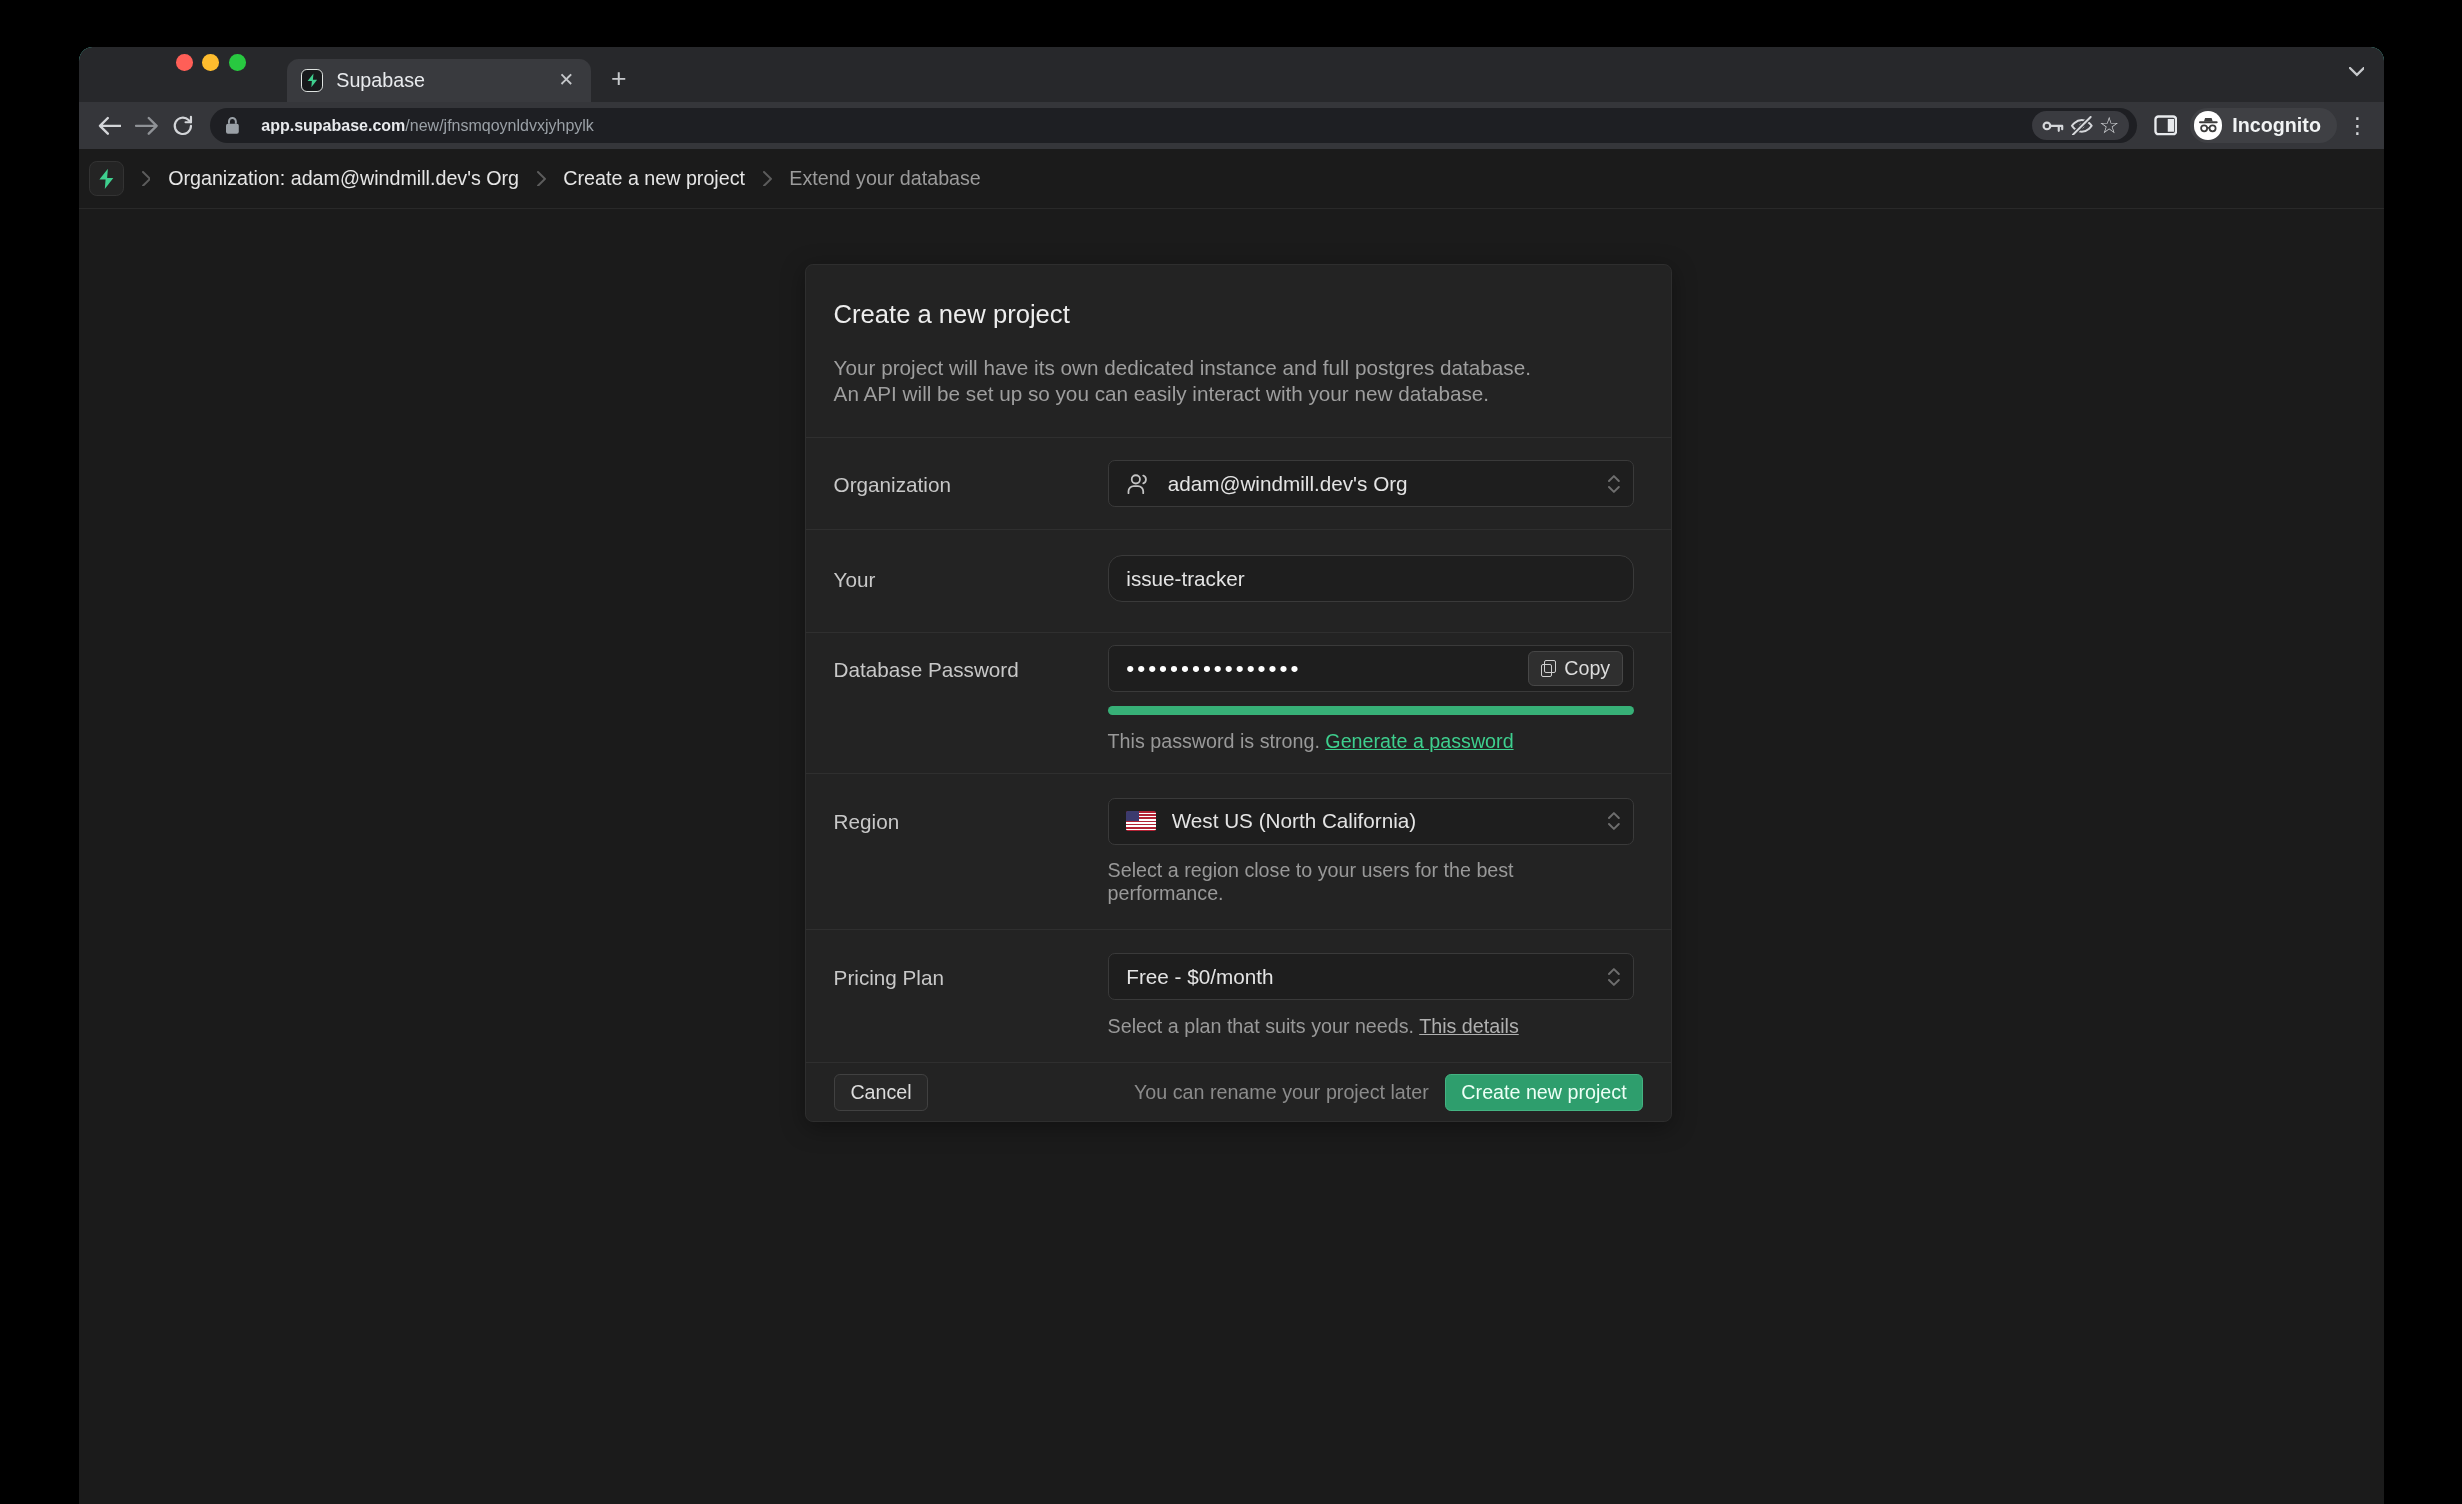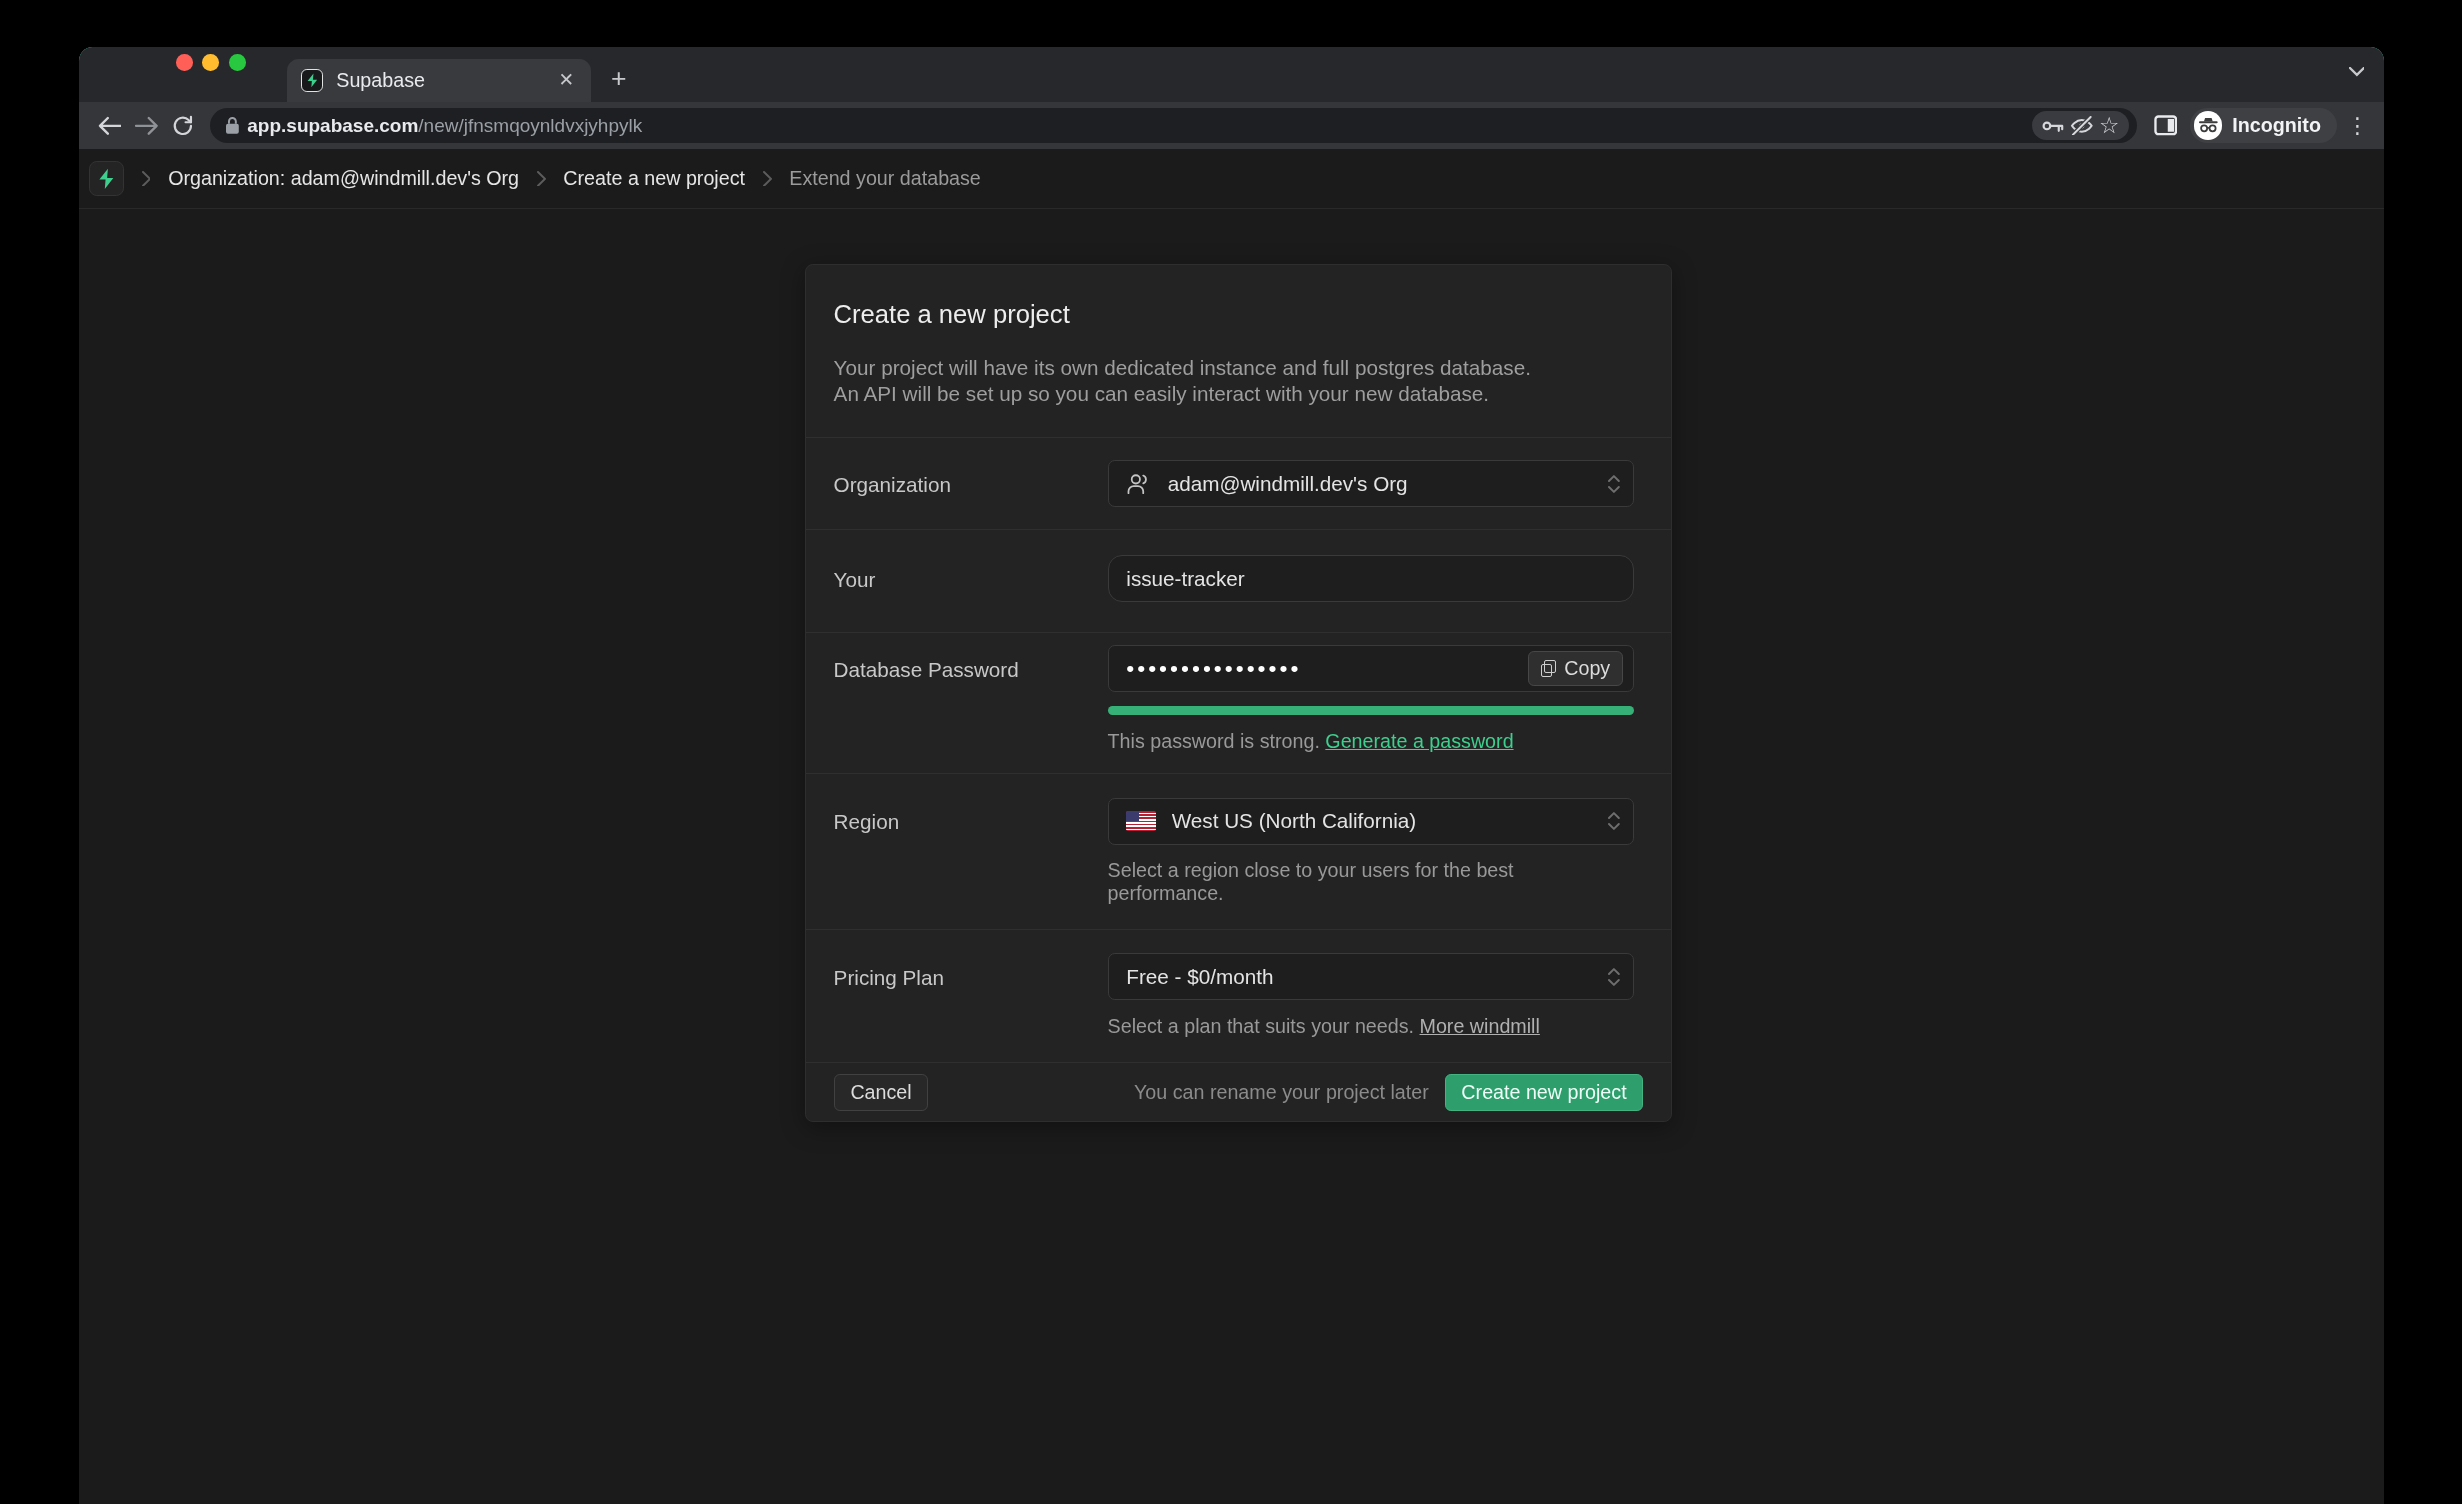--- a/index.html
+++ b/index.html
@@ -24,21 +24,21 @@
   .tab-close { color:#c6c8cb; font-size:18.7px; line-height:1; cursor:default; padding:3px; }
   .newtab { position:absolute; left:524px; bottom:6.9px; width:31.5px; height:31.5px; color:#c6c8cb;
             font-size:26.6px; line-height:29.6px; text-align:center; font-weight:300; }
   .tabsearch { position:absolute; right:19.7px; top:19.7px; }
 
   
   .toolbar { height:47px; background:#35363a; display:flex; align-items:center; padding:0 11.8px; }
   .nav-ic { width:37px; height:37px; display:flex; align-items:center; justify-content:center; flex:none; }
   .urlbar { flex:1; height:35px; margin:0 9.9px 0 7.9px; background:#1e1f23; border-radius:17.7px;
             display:flex; align-items:center; padding:0 7.9px 0 15.8px; min-width:0; }
-  .url-text { font-size:19px; margin-left:7px; white-space:nowrap; overflow:hidden; flex:1; }
+  .url-text { font-size:16px; margin-left:21px; white-space:nowrap; overflow:hidden; flex:1; }
   .url-domain { color:#e8eaed; font-weight:bold; }
   .url-path { color:#9aa0a6; }
   .url-chip { display:flex; align-items:center; gap:5.9px; background:#3a3b40; border-radius:14.8px;
               height:29.6px; padding:0 9.9px; flex:none; }
   .star { color:#d5d7da; font-size:22.7px; line-height:1; }
   .incog { display:flex; align-items:center; height:35px; background:#3f4044; border-radius:17.7px;
            padding:0 15.8px 0 3.9px; margin:0 5.9px; flex:none; }
   .incog-circle { width:28.6px; height:28.6px; border-radius:50%; background:#fff;
                   display:flex; align-items:center; justify-content:center; margin-right:9.9px; }
   .incog-label { color:#f1f3f4; font-size:19.7px; font-weight:bold; }
@@ -298,21 +298,21 @@
             <span class="selector-ic">
               <svg width="13.8" height="21.7" viewBox="0 0 14 22">
                   <path d="M2 8l5-5 5 5" stroke="#6e6e6e" stroke-width="2" fill="none" stroke-linecap="round" stroke-linejoin="round"></path>
                   <path d="M2 14l5 5 5-5" stroke="#6e6e6e" stroke-width="2" fill="none" stroke-linecap="round" stroke-linejoin="round"></path>
                 </svg>
             </span>
           </div>
           <div class="helper">
             <span>Select a plan that suits your needs.</span>
             <span> </span>
-            <span class="link-gray">More windmill</span>
+            <span class="link-gray">This details</span>
           </div>
         </div>
       </div>
 
       <div class="card-footer">
         <div class="btn btn-cancel">Cancel</div>
         <div class="footer-note">You can rename your project later</div>
         <div class="btn btn-primary">Create new project</div>
       </div>
 

